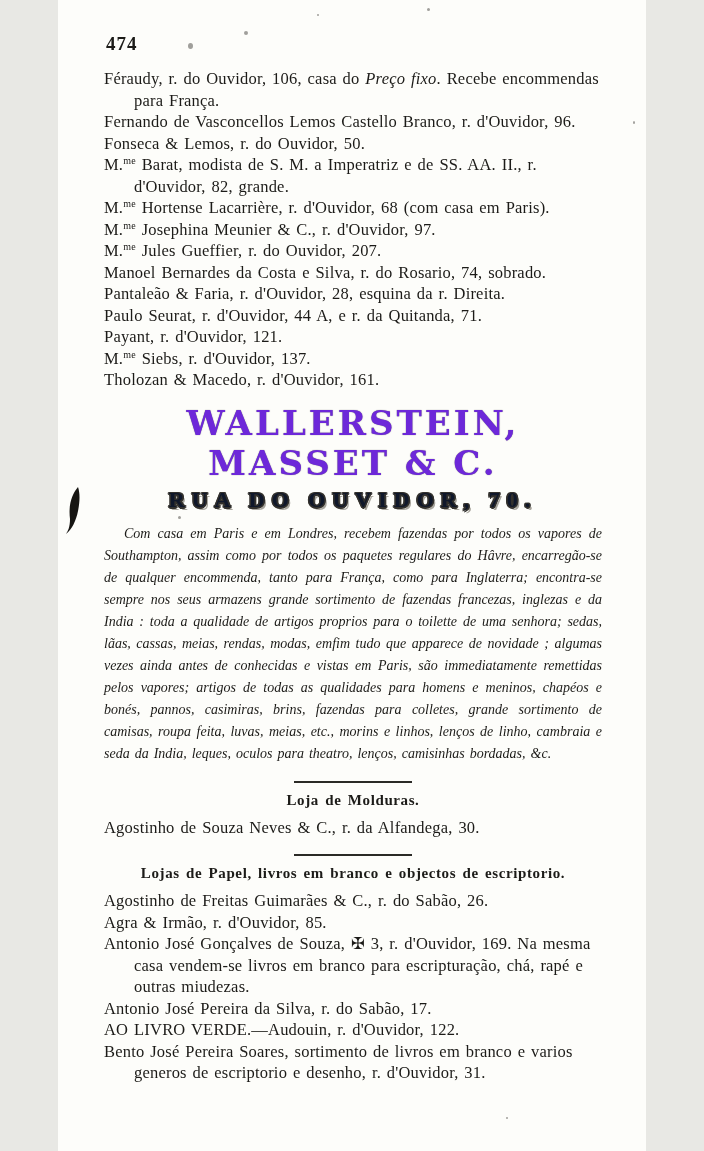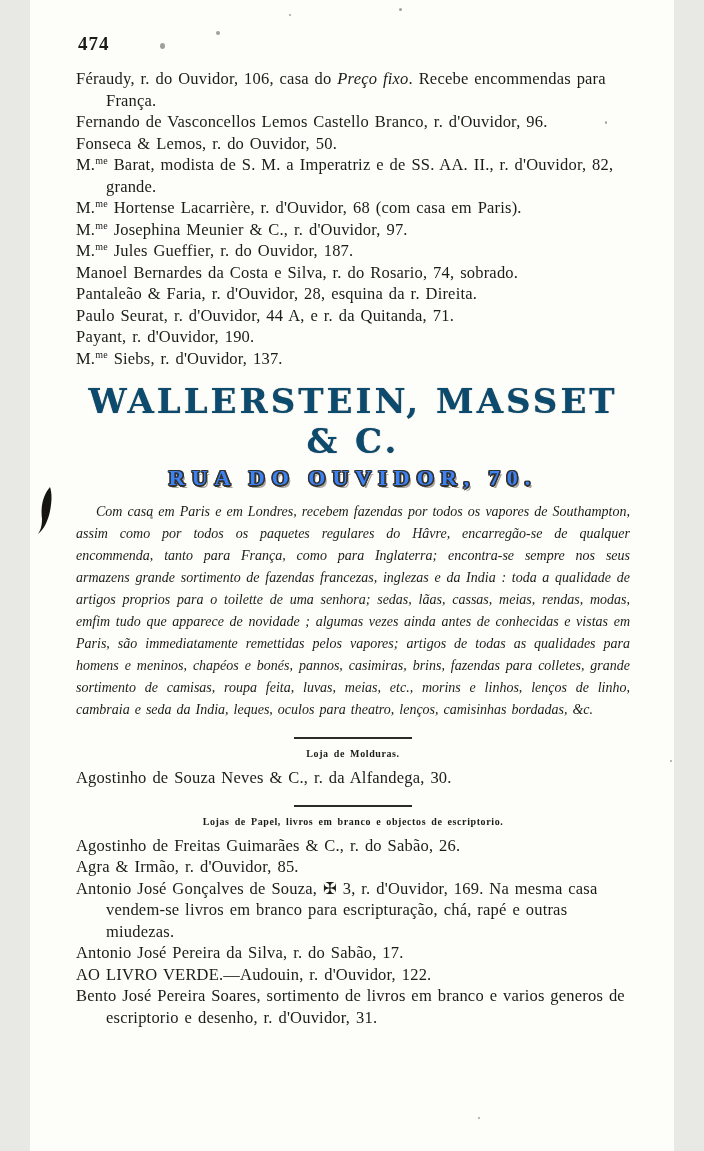--- a/index.html
+++ b/index.html
@@ -1,18 +1,18 @@
 <!DOCTYPE html>
 <html><head>
 <meta charset="utf-8">
 <style>
   html,body{margin:0;padding:0;background:#e8e8e4;}
   .page{
     position:relative;
-    width:644px;height:1151px;
+    width:588px;height:1151px;
     margin:0 auto;
     background:#fdfdfa;
     color:#1c1b18;
     font-family:"Liberation Serif","DejaVu Serif",serif;
     overflow:hidden;
   }
   .content{padding:32px 44px 0 46px;}
 
   
   .header{position:relative;height:26px;margin-bottom:10px;}
@@ -42,30 +42,30 @@
   }
 
   
   .ad-title{
     margin:12px 0 2px;
     text-align:center;
     font-family:"DejaVu Serif","Liberation Serif",serif;
     font-weight:bold;
     font-size:34px;line-height:40px;
     letter-spacing:3px;
-    color:#0c4a6e;
+    color:#6d28d9;
     text-shadow:0 0 1px #6b6b66;
   }
   .ad-sub{
     margin:0 0 8px;
     text-align:center;
     font-weight:bold;
     font-size:22px;line-height:30px;
     letter-spacing:7px;
-    color:#3b82f6;
+    color:#0f172a;
     text-shadow:
       -1.3px -1.3px 0 #33312d, 1.3px -1.3px 0 #33312d,
       -1.3px  1.3px 0 #33312d, 1.3px  1.3px 0 #33312d,
       -1.5px 0 0 #33312d, 1.5px 0 0 #33312d,
       0 -1.5px 0 #33312d, 0 1.5px 0 #33312d,
       2.5px 2.5px 0 #a9a69e;
   }
   .ad-body{
     margin:0;
     font-size:14px;
@@ -79,21 +79,21 @@
   
   .rule{
     width:118px;height:0;
     border:0;border-top:2px solid #2b2a26;
     margin:16px auto 9px;
   }
   .sec-h{
     margin:0 0 8px;
     text-align:center;
     font-weight:bold;
-    font-size:10px;
+    font-size:15px;
     letter-spacing:.6px;
     word-spacing:2px;
   }
 
   
   .speck{position:absolute;background:#6e6d68;border-radius:50%;opacity:.65;}
   .blot{position:absolute;left:7px;top:487px;}
 </style>
 </head>
 <body>
@@ -120,26 +120,27 @@
       <span class="pagenum">474</span>
     </div>
 
     <div>
         <p class="entry"><span>Féraudy, r. do Ouvidor, 106, casa do </span><span class="it">Preço fixo</span><span>. Recebe encommendas para França.</span></p>
         <p class="entry"><span>Fernando de Vasconcellos Lemos Castello Branco, r. d'Ouvidor, 96.</span></p>
         <p class="entry"><span>Fonseca &amp; Lemos, r. do Ouvidor, 50.</span></p>
         <p class="entry"><span>M.</span><sup>me</sup><span> Barat, modista de S. M. a Imperatriz e de SS. AA. II., r. d'Ouvidor, 82, grande.</span></p>
         <p class="entry"><span>M.</span><sup>me</sup><span> Hortense Lacarrière, r. d'Ouvidor, 68 (com casa em Paris).</span></p>
         <p class="entry"><span>M.</span><sup>me</sup><span> Josephina Meunier &amp; C., r. d'Ouvidor, 97.</span></p>
-        <p class="entry"><span>M.</span><sup>me</sup><span> Jules Gueffier, r. do Ouvidor, 187.</span></p>
+        <p class="entry"><span>M.</span><sup>me</sup><span> Jules Gueffier, r. do Ouvidor, 207.</span></p>
         <p class="entry"><span>Manoel Bernardes da Costa e Silva, r. do Rosario, 74, sobrado.</span></p>
         <p class="entry"><span>Pantaleão &amp; Faria, r. d'Ouvidor, 28, esquina da r. Direita.</span></p>
         <p class="entry"><span>Paulo Seurat, r. d'Ouvidor, 44 A, e r. da Quitanda, 71.</span></p>
-        <p class="entry"><span>Payant, r. d'Ouvidor, 190.</span></p>
+        <p class="entry"><span>Payant, r. d'Ouvidor, 121.</span></p>
         <p class="entry"><span>M.</span><sup>me</sup><span> Siebs, r. d'Ouvidor, 137.</span></p>
+        <p class="entry"><span>Tholozan &amp; Macedo, r. d'Ouvidor, 161.</span></p>
       </div>
 
     <div>
       <div class="ad-title">WALLERSTEIN, MASSET &amp; C.</div>
       <div class="ad-sub">RUA DO OUVIDOR, 70.</div>
       <p class="ad-body">Com casa em Paris e em Londres, recebem fazendas por todos os vapores de Southampton, assim como por todos os paquetes regulares do Hâvre, encarregão-se de qualquer encommenda, tanto para França, como para Inglaterra; encontra-se sempre nos seus armazens grande sortimento de fazendas francezas, inglezas e da India : toda a qualidade de artigos proprios para o toilette de uma senhora; sedas, lãas, cassas, meias, rendas, modas, emfim tudo que apparece de novidade ; algumas vezes ainda antes de conhecidas e vistas em Paris, são immediatamente remettidas pelos vapores; artigos de todas as qualidades para homens e meninos, chapéos e bonés, pannos, casimiras, brins, fazendas para colletes, grande sortimento de camisas, roupa feita, luvas, meias, etc., morins e linhos, lenços de linho, cambraia e seda da India, leques, oculos para theatro, lenços, camisinhas bordadas, &amp;c.</p>
     </div>
 
     <hr class="rule">
     <div class="sec-h">Loja de Molduras.</div>

